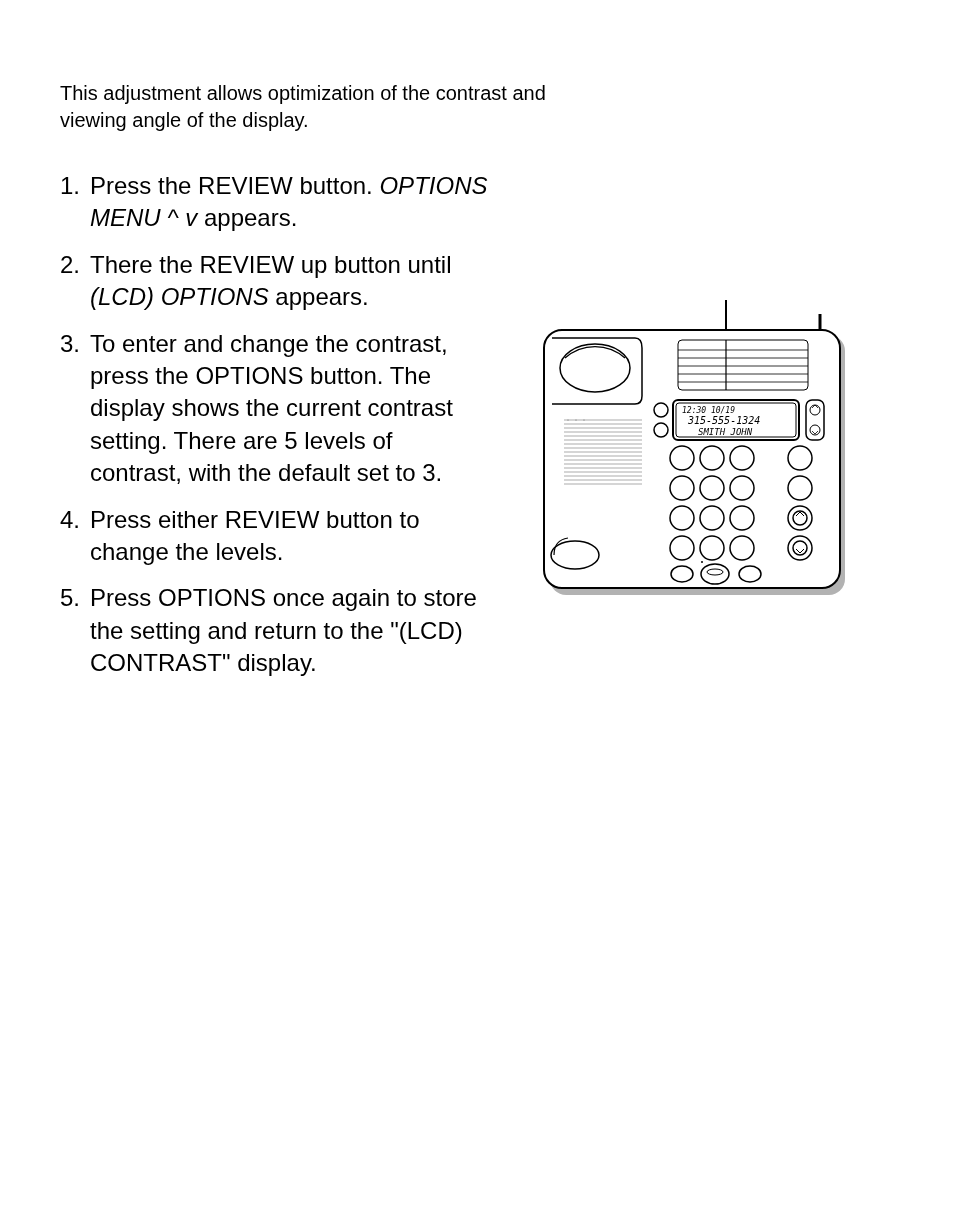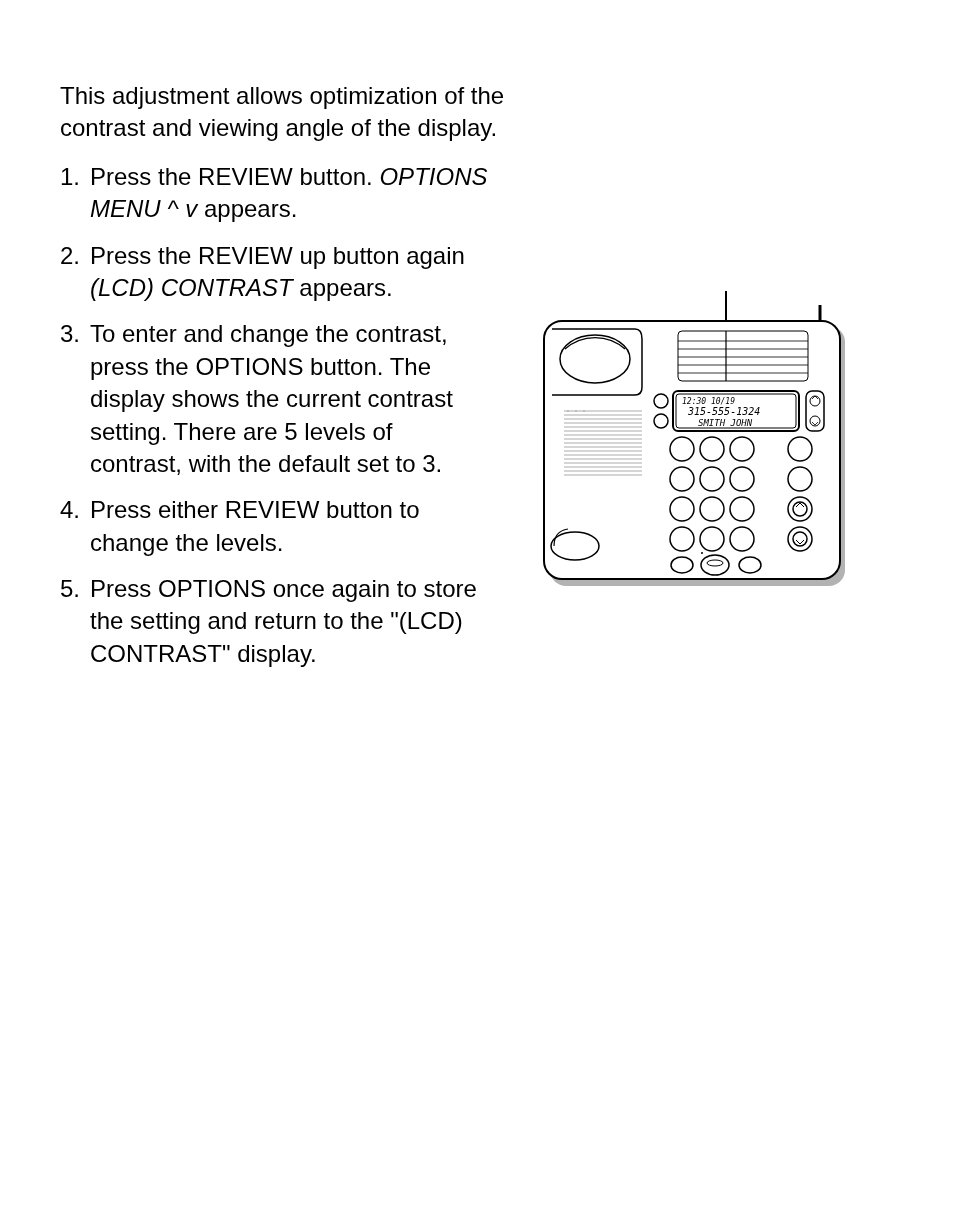--- a/index.html
+++ b/index.html
@@ -9,23 +9,23 @@
     }
     body {
       font-family: Arial, Helvetica, sans-serif;
       width: 954px;
       height: 1215px;
       background: #ffffff;
       padding: 80px 60px;
       color: #000;
     }
     .intro {
-      font-size: 24px;
+      font-size: 20px;
       line-height: 1.35;
-      margin-bottom: 16px;
+      margin-bottom: 36px;
       max-width: 500px;
     }
     .content-wrap {
       display: flex;
       gap: 20px;
     }
     .steps {
       list-style: none;
       flex: 0 0 430px;
     }
@@ -59,21 +59,21 @@
 <p class="intro">This adjustment allows optimization of the contrast and viewing angle of the display.</p>
 
 <div class="content-wrap">
   <ol class="steps" id="steps-container">
       <li>
         <span class="step-num">1.</span>
         <span class="step-text"><span>Press the REVIEW button. </span><span class="italic">OPTIONS MENU ^ v</span><span> appears.</span></span>
       </li>
       <li>
         <span class="step-num">2.</span>
-        <span class="step-text"><span>Press the REVIEW up button again </span><span class="italic">(LCD) CONTRAST</span><span> appears.</span></span>
+        <span class="step-text"><span>There the REVIEW up button until </span><span class="italic">(LCD) OPTIONS</span><span> appears.</span></span>
       </li>
       <li>
         <span class="step-num">3.</span>
         <span class="step-text"><span>To enter and change the contrast, press the OPTIONS button. The display shows the current contrast setting. There are 5 levels of contrast, with the default set to 3.</span></span>
       </li>
       <li>
         <span class="step-num">4.</span>
         <span class="step-text"><span>Press either REVIEW button to change the levels.</span></span>
       </li>
       <li>

